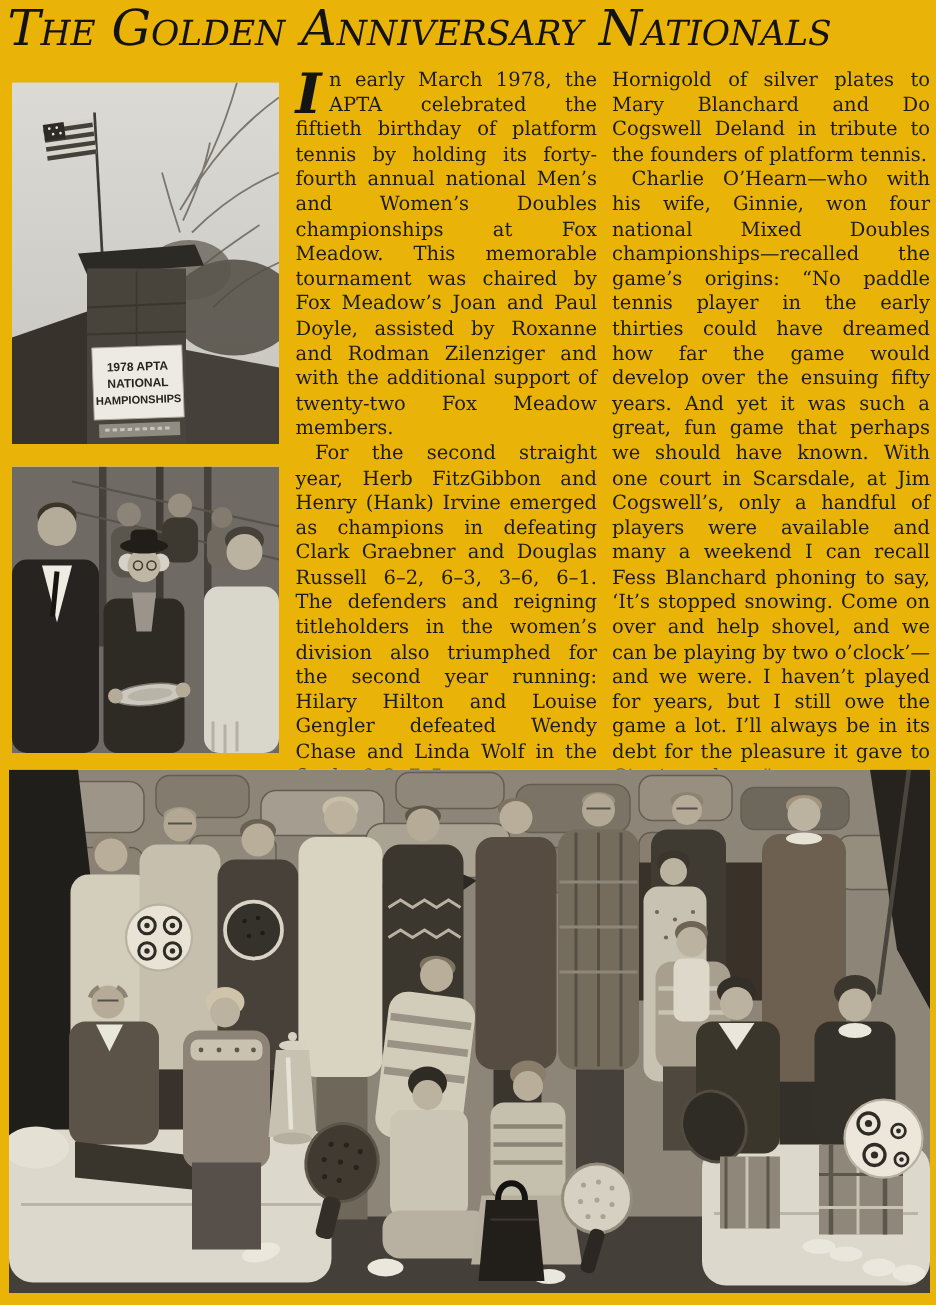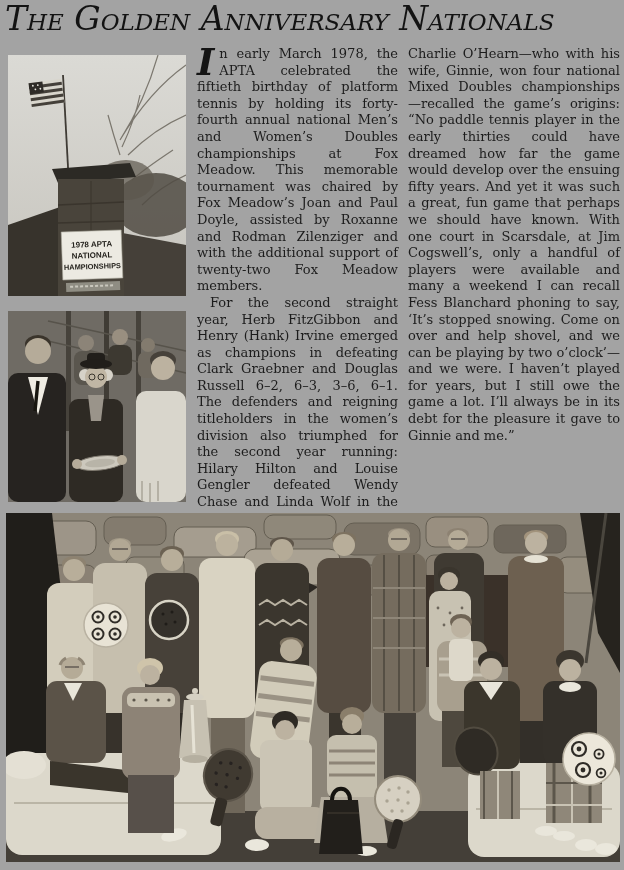--- a/index.html
+++ b/index.html
@@ -1,18 +1,18 @@
 <!DOCTYPE html>
 <html><head>
 <meta charset="utf-8">
 <style>
   html,body{margin:0;padding:0;background:#e9e9e6;}
   .page{
     position:relative;width:624px;height:870px;margin:0 auto;
-    background:#a3a3a3;overflow:hidden;
+    background:#eab308;overflow:hidden;
     font-family:"DejaVu Serif",serif;color:#1a1a1a;
   }
   .page-title{
     position:absolute;left:5px;top:0px;width:616px;height:40px;
     font-style:italic;font-variant:small-caps;font-weight:500;
     font-size:33px;line-height:38px;letter-spacing:0px;color:#131313;
     white-space:nowrap;overflow:hidden;
   }
   .photo{position:absolute;overflow:hidden;background:#c9c7c1;}
   .photo svg{display:block;}
@@ -139,20 +139,21 @@
       </g>
     </svg>
   </div>
 
   <div class="col" id="col1">
     <p><span class="dropcap">I</span><span>n early March 1978, the APTA celebrated the fiftieth birthday of platform tennis by holding its forty-fourth annual national Men’s and Women’s Doubles championships at Fox Meadow. This memorable tournament was chaired by Fox Meadow’s Joan and Paul Doyle, assisted by Roxanne and Rodman Zilenziger and with the additional support of twenty-two Fox Meadow members.</span></p>
     <p>For the second straight year, Herb FitzGibbon and Henry (Hank) Irvine emerged as champions in defeating Clark Graebner and Douglas Russell 6–2, 6–3, 3–6, 6–1. The defenders and reigning titleholders in the women’s division also triumphed for the second year running: Hilary Hilton and Louise Gengler defeated Wendy Chase and Linda Wolf in the finals, 6–2, 7–5.</p>
     <p>Another highlight of the celebration came with the presentation by APTA President Richard</p>
   </div>
   <div class="col" id="col2">
+    <p>Hornigold of silver plates to Mary Blanchard and Do Cogswell Deland in tribute to the founders of platform tennis.</p>
     <p>Charlie O’Hearn—who with his wife, Ginnie, won four national Mixed Doubles championships—recalled the game’s origins: “No paddle tennis player in the early thirties could have dreamed how far the game would develop over the ensuing fifty years. And yet it was such a great, fun game that perhaps we should have known. With one court in Scarsdale, at Jim Cogswell’s, only a handful of players were available and many a weekend I can recall Fess Blanchard phoning to say, ‘It’s stopped snowing. Come on over and help shovel, and we can be playing by two o’clock’—and we were. I haven’t played for years, but I still owe the game a lot. I’ll always be in its debt for the pleasure it gave to Ginnie and me.”</p>
   </div>
 
   <div class="photo" id="photo-group">
     <svg width="614" height="349" viewBox="0 0 614 349">
       <rect width="614" height="349" fill="#8c8578"></rect>
       <g stroke="#645e52" stroke-width="1">
         <rect x="18" y="8" width="72" height="34" rx="10" fill="#9d9588"></rect>
         <rect x="98" y="4" width="62" height="28" rx="9" fill="#837b6e"></rect>
         <rect x="168" y="14" width="82" height="30" rx="10" fill="#a59d8f"></rect>

